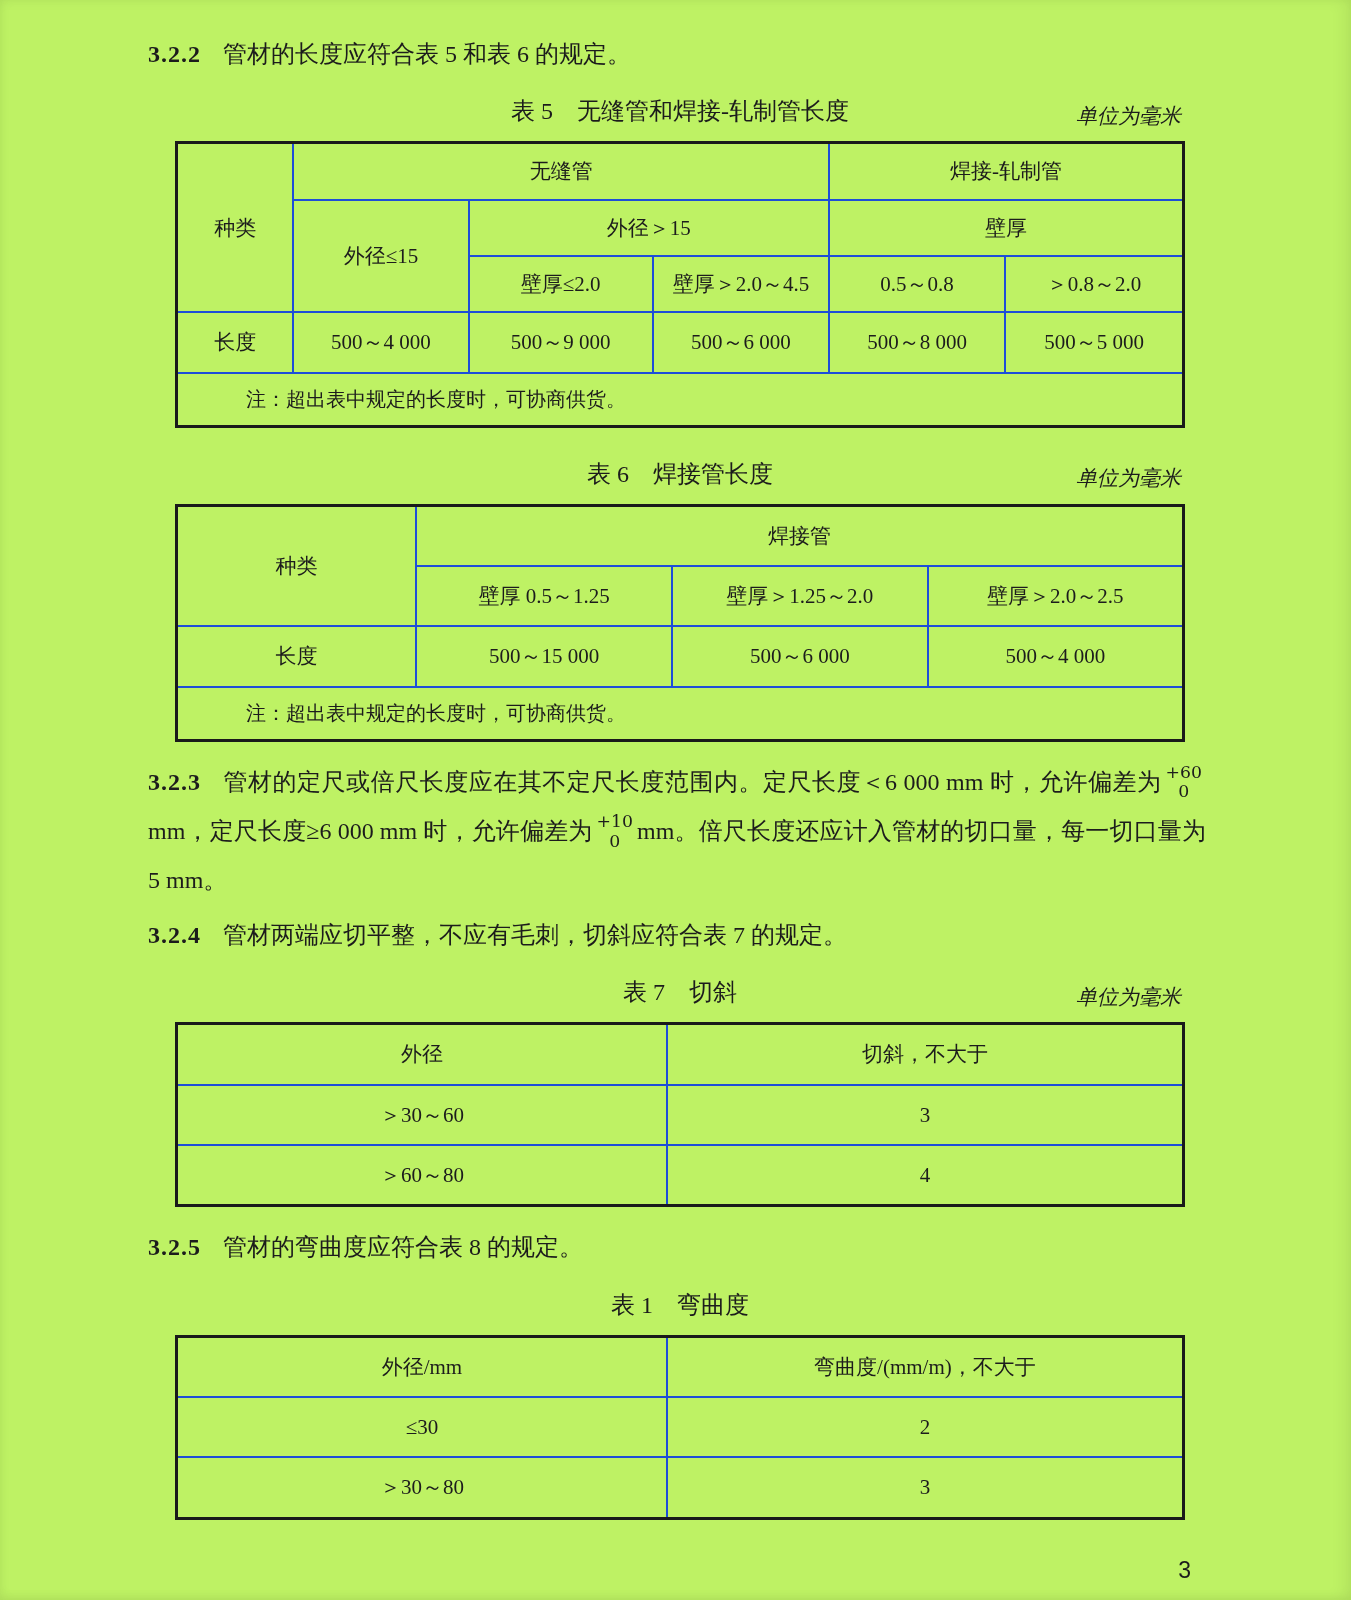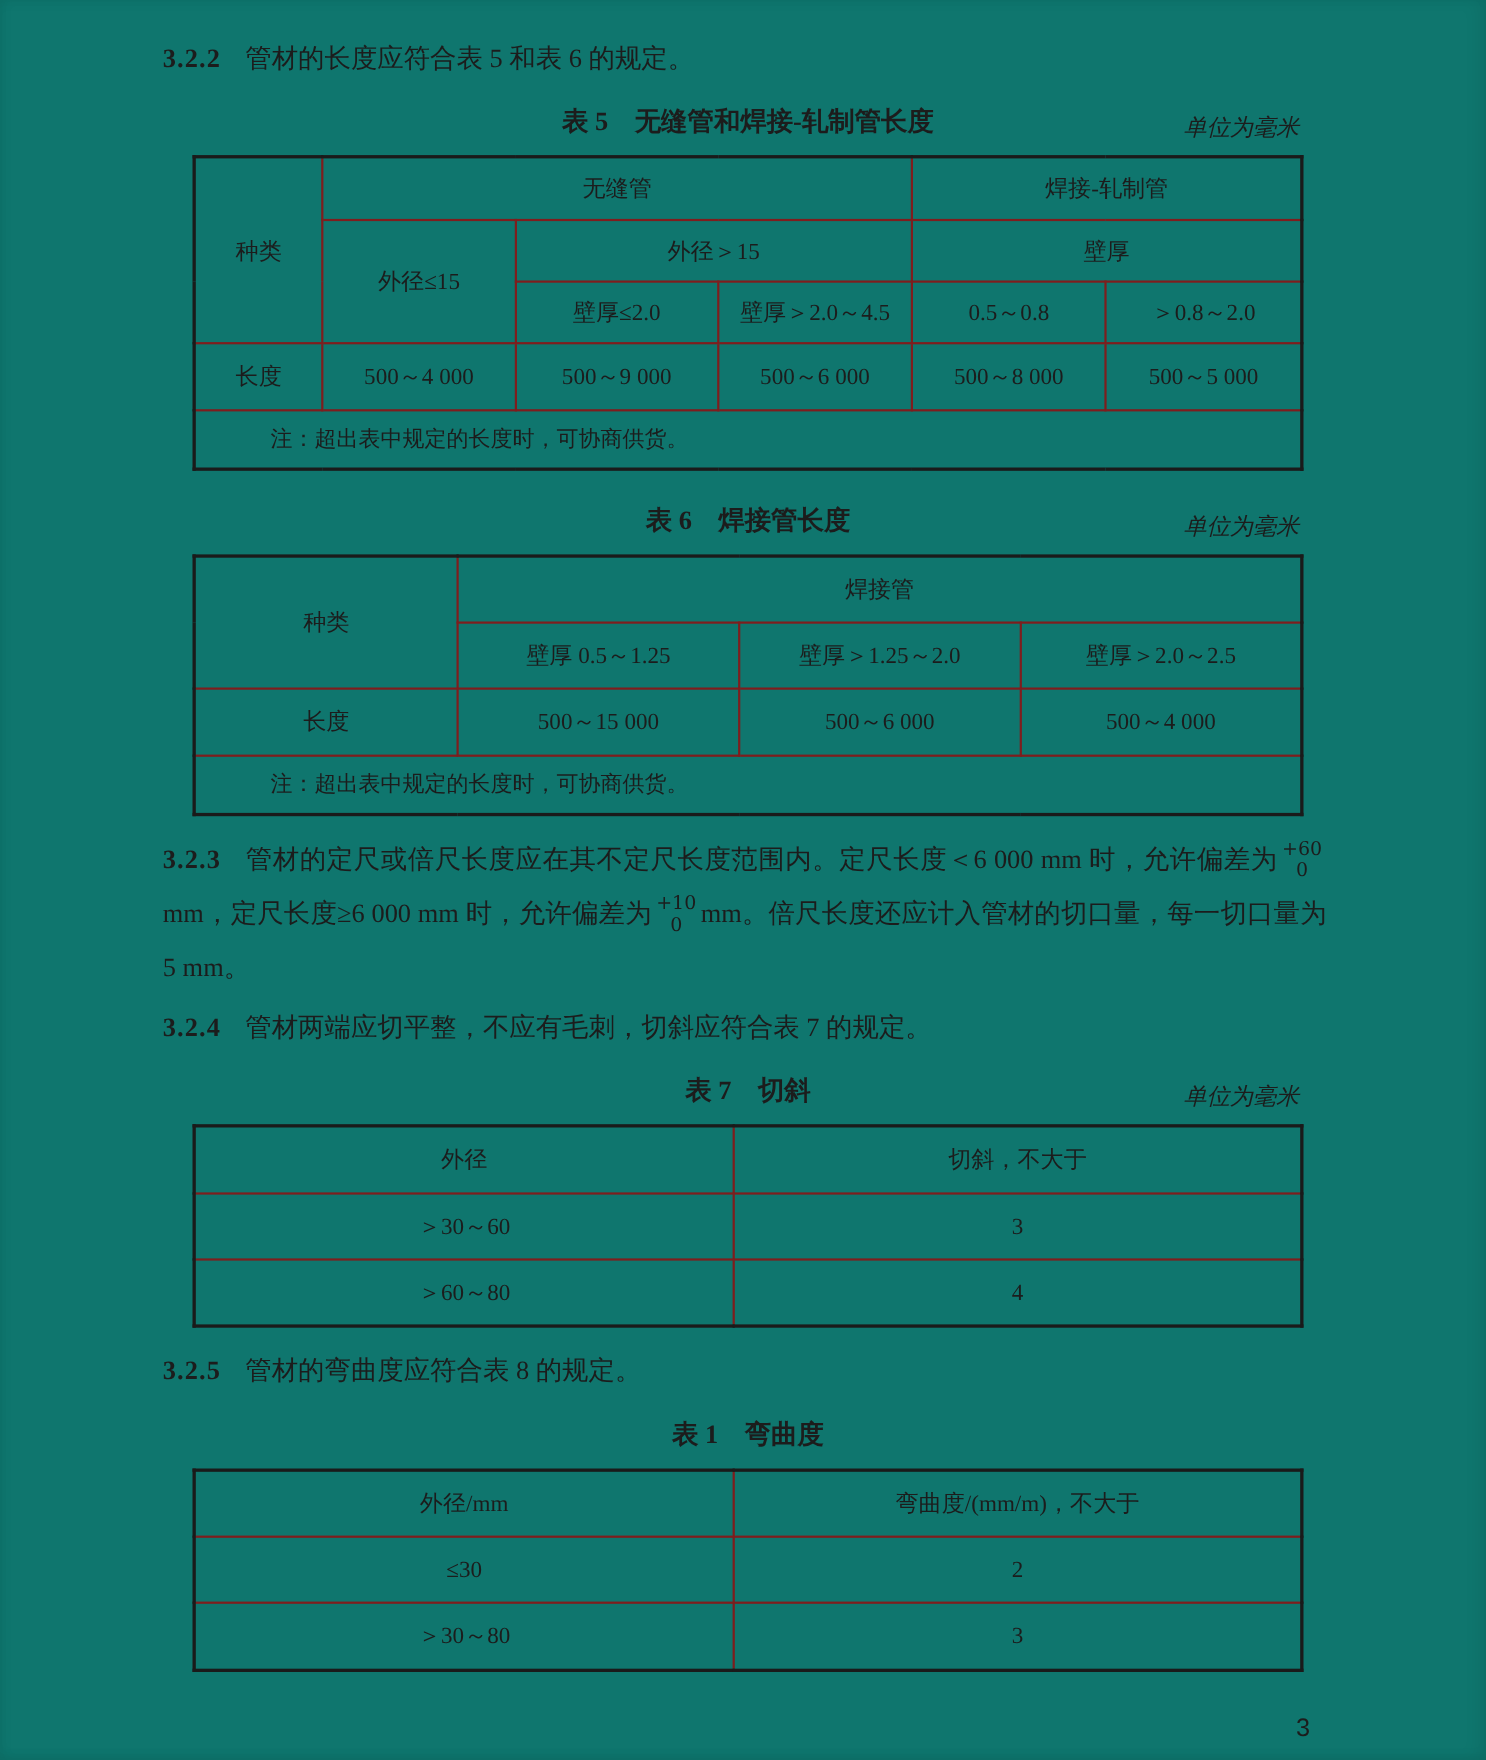--- a/index.html
+++ b/index.html
@@ -1,41 +1,41 @@
 <!DOCTYPE html>
 <html><head>
 <meta charset="utf-8">
 <style>
   html,body{margin:0;padding:0;}
   .page{
     position:relative; width:1351px; height:1600px;
-    background:#0f766e; color:#1c1c1c;
+    background:#bef264; color:#1c1c1c;
     font-family:"Liberation Serif", serif;
     font-size:24px;
     box-shadow: inset -8px 0 14px rgba(0,0,0,0.05), inset 0 -5px 10px rgba(0,0,0,0.03), inset 4px 0 10px rgba(0,0,0,0.03);
     overflow:hidden;
   }
   .content{ position:absolute; left:148px; top:24px; width:1058px; }
   p{ margin:0; }
   .clause{ text-align:justify; line-height:2.05; margin-top:6px; }
   .cnum{ font-weight:bold; letter-spacing:1px; margin-right:22px; white-space:nowrap; }
   .caption-row{
     position:relative; width:1010px; margin:16px 0 0 27px;
     text-align:center; line-height:1.4; height:38px;
   }
-  .cap{ font-weight:bold; }
+  .cap{ font-weight:normal; }
   .cap .cap-label{ margin-right:24px; }
   .unit{ position:absolute; right:4px; bottom:2px; font-size:21px; font-weight:normal;font-style:italic; }
   table.gbt{
     width:1010px; margin:8px 0 0 27px;
     border-collapse:collapse; table-layout:fixed;
     border:3px solid #1a1a1a;
   }
   table.gbt td{
-    border:2px solid #7f1d1d; text-align:center; vertical-align:middle;
+    border:2px solid #1d4ed8; text-align:center; vertical-align:middle;
     font-size:21px; padding:13px 6px; line-height:1.35;
   }
   table.gbt td.note-cell{
     text-align:left; padding-left:68px; font-size:20px; padding-top:12px; padding-bottom:12px;
   }
   table.gbt td.tall{ padding-top:15px; padding-bottom:15px; }
   .tol{
     display:inline-block; vertical-align:-0.45em; text-align:center;
     font-size:0.72em; line-height:1.12; margin:0 4px; font-family:"DejaVu Serif", serif;
   }

